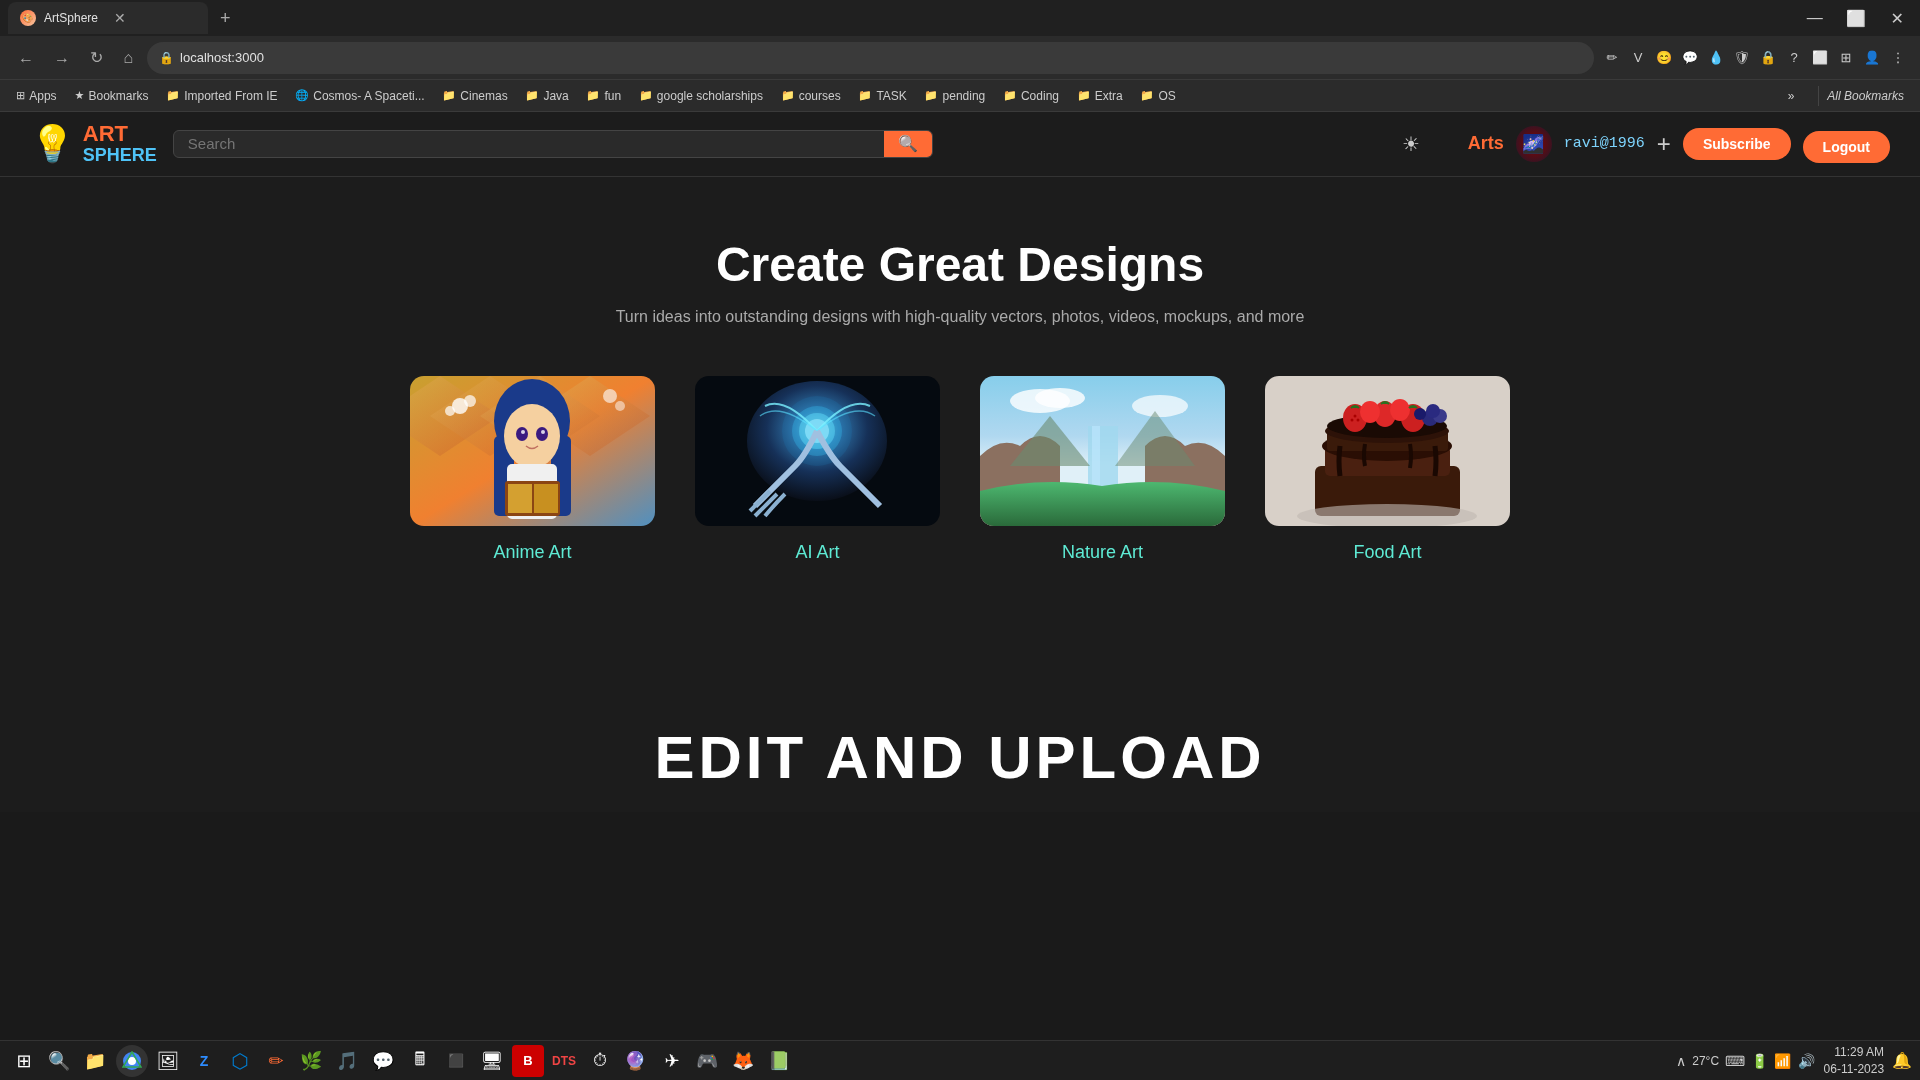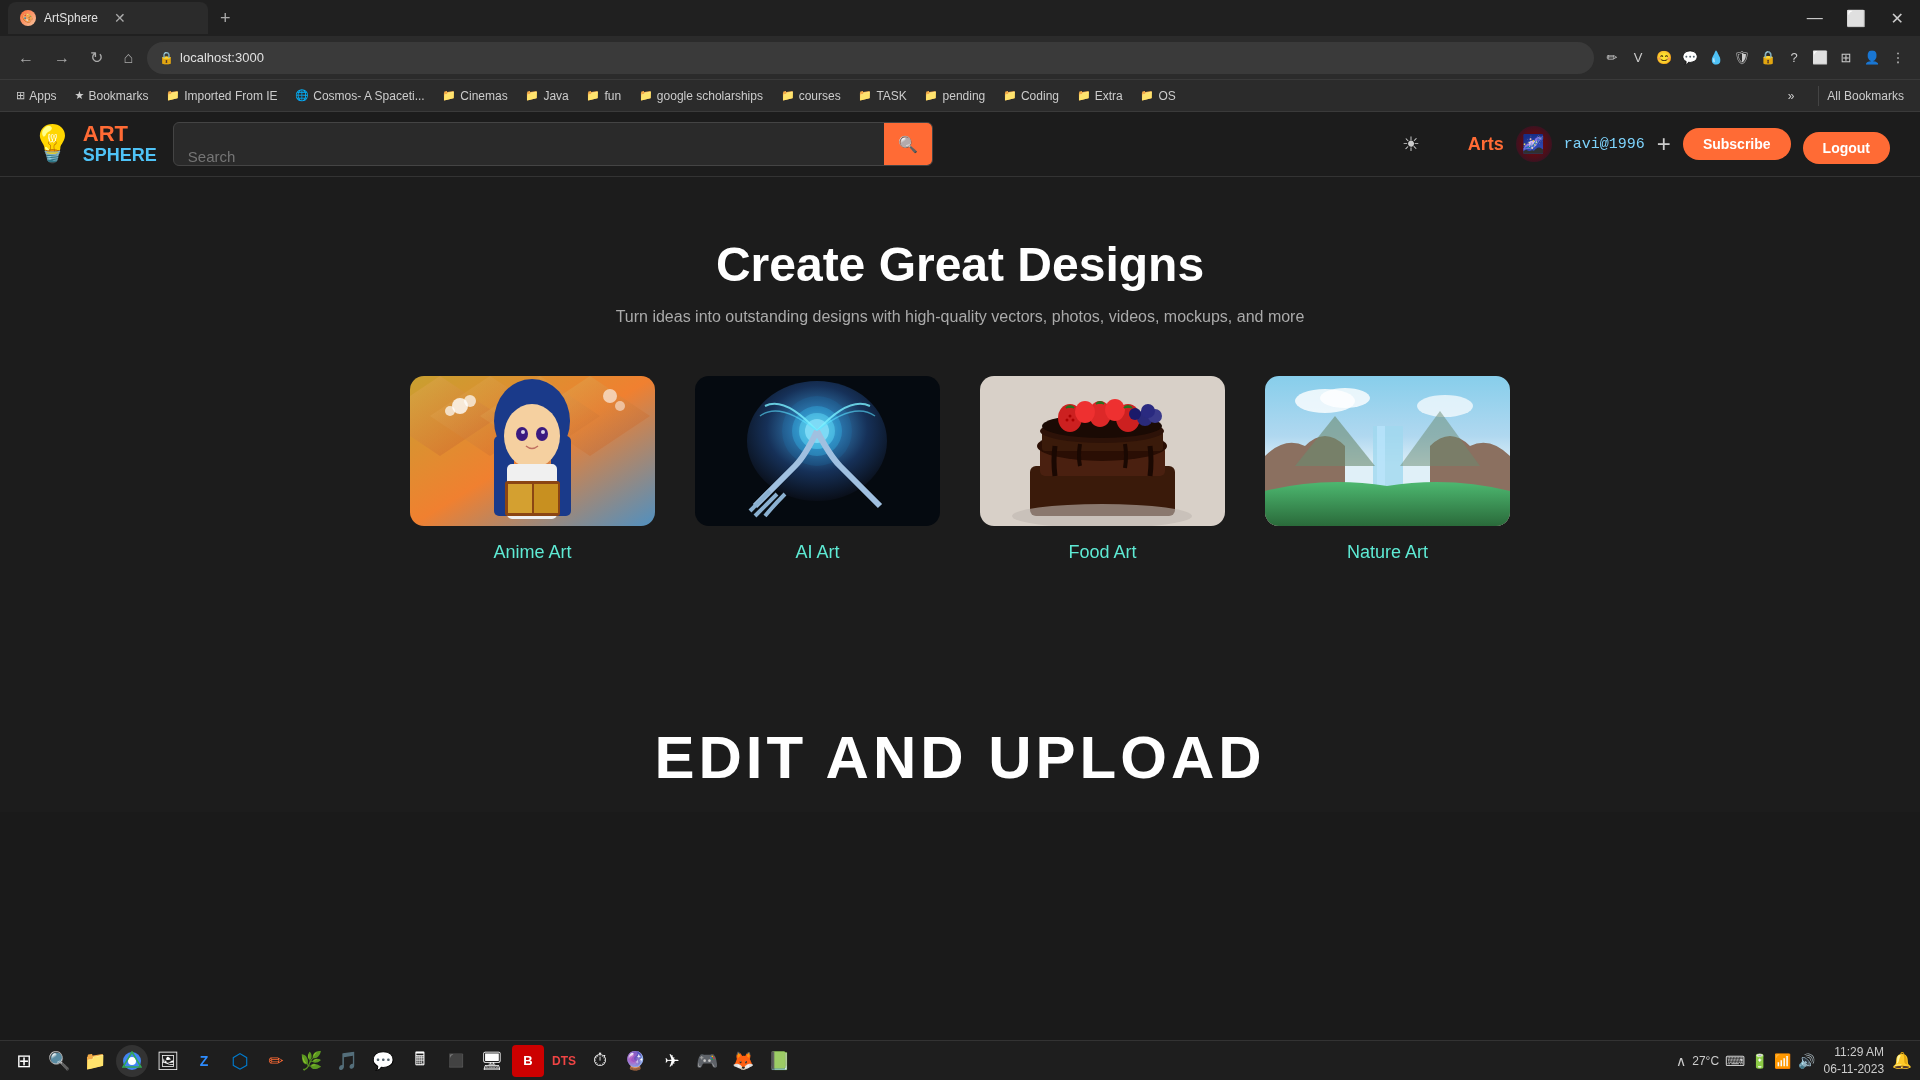--- a/index.html
+++ b/index.html
@@ -46,37 +46,37 @@
       background: #2b2b2b; height: 32px; padding: 0 8px;
       border-bottom: 1px solid #3a3a3a; overflow: hidden;
     }
     .bookmark-item {
       display: flex; align-items: center; gap: 4px;
       padding: 3px 8px; border-radius: 4px; cursor: pointer;
       font-size: 12px; color: #ccc; white-space: nowrap;
     }
     .bookmark-icon { font-size: 11px; }
     .bookmarks-more { margin-left: auto; font-size: 12px; color: #ccc; padding: 3px 6px; cursor: pointer; }
-    .all-bookmarks { font-size: 12px; color: #ccc; padding: 3px 8px; cursor: pointer; white-space: nowrap; border-left: 1px solid #444; margin-left: 16px; }
+    .all-bookmarks { font-size: 12px; color: #ccc; padding: 3px 8px; cursor: pointer; white-space: nowrap; border-left: 1px solid #444; margin-left: 16px; font-style: italic; }
 
     
     .site-header {
       display: flex; align-items: center; gap: 16px;
       background: #1c1c1c; padding: 10px 30px;
       border-bottom: 1px solid #333;
     }
     .logo-area { display: flex; align-items: center; gap: 8px; }
     .logo-icon { font-size: 36px; }
     .logo-text { line-height: 1.1; }
     .logo-art { font-size: 22px; font-weight: bold; color: #ff6b35; }
     .logo-sphere { font-size: 18px; font-weight: bold; color: #4fc3f7; }
     .search-bar {
-      display: flex; align-items: flex-end;
+      display: flex; align-items: center;
       background: #2a2a2a; border: 1px solid #444; border-radius: 6px;
-      flex: 1; max-width: 760px; height: 44px;
+      flex: 1; max-width: 760px; height: 28px;
     }
     .search-input { background: transparent; border: none; outline: none; color: #ccc; font-size: 15px; flex: 1; padding: 0 14px; }
     .search-btn { background: #ff6b35; border: none; border-radius: 0 5px 5px 0; cursor: pointer; color: #fff; padding: 0 14px; height: 100%; font-size: 16px; }
     .header-right { display: flex; align-items: center; gap: 12px; margin-left: auto; }
     .sun-icon { font-size: 20px; color: #ccc; cursor: pointer; }
     .arts-link { font-size: 18px; color: #ff6b35; cursor: pointer; font-weight: bold; margin-left: 36px; }
     .avatar { width: 36px; height: 36px; border-radius: 50%; background: radial-gradient(circle, #8b0000, #1a1a2e); overflow: hidden; display:flex;align-items:center;justify-content:center;font-size:18px; }
     .username { font-size: 15px; color: #7dd3fc; font-family: Liberation Mono, monospace; }
     .add-btn { background: transparent; border: none; color: #ccc; font-size: 24px; cursor: pointer; }
     .subscribe-btn { background: #ff6b35; border: none; border-radius: 20px; color: #fff; padding: 8px 20px; font-size: 14px; cursor: pointer; font-weight: bold; }
@@ -337,73 +337,20 @@
             <path d="M70 140 Q80 128 90 118" stroke="#8ab0d0" stroke-width="4" fill="none"></path>
           </svg>
         </div>
         <span class="art-label">AI Art</span>
       </div>
 
       <div class="art-card">
         <div class="art-image">
           <svg width="245" height="150" viewBox="0 0 245 150">
             <defs>
-              <radialGradient id="cakeBg" cx="50%" cy="60%" r="70%">
-                <stop offset="0%" style="stop-color:#d0c0b0"></stop>
-                <stop offset="100%" style="stop-color:#e8e0d8"></stop>
-              </radialGradient>
-            </defs>
-
-            <rect width="245" height="150" fill="#d8d0c8"></rect>
-
-            <rect x="50" y="90" width="145" height="50" rx="6" fill="#3a1a0a"></rect>
-
-            <rect x="60" y="70" width="125" height="30" rx="5" fill="#4a2010"></rect>
-
-            <ellipse cx="122" cy="70" rx="65" ry="15" fill="#2a0e04"></ellipse>
-
-            <rect x="62" y="55" width="121" height="20" rx="3" fill="#3a1a0a"></rect>
-            <ellipse cx="122" cy="55" rx="62" ry="12" fill="#2d1208"></ellipse>
-
-            <ellipse cx="122" cy="50" rx="60" ry="12" fill="#1a0a04"></ellipse>
-
-            <ellipse cx="90" cy="42" rx="12" ry="14" fill="#cc2020"></ellipse>
-            <ellipse cx="120" cy="38" rx="11" ry="13" fill="#dd2828"></ellipse>
-            <ellipse cx="148" cy="42" rx="12" ry="14" fill="#cc2020"></ellipse>
-            <ellipse cx="105" cy="36" rx="10" ry="11" fill="#ee3030"></ellipse>
-            <ellipse cx="135" cy="34" rx="10" ry="11" fill="#ee3030"></ellipse>
-
-            <circle cx="90" cy="40" r="1.5" fill="#aa0000"></circle>
-            <circle cx="93" cy="44" r="1.5" fill="#aa0000"></circle>
-            <circle cx="87" cy="44" r="1.5" fill="#aa0000"></circle>
-
-            <circle cx="165" cy="42" r="8" fill="#2a2a7a"></circle>
-            <circle cx="175" cy="40" r="7" fill="#3a3a8a"></circle>
-            <circle cx="168" cy="35" r="7" fill="#2a2a80"></circle>
-            <circle cx="155" cy="38" r="6" fill="#1a1a6a"></circle>
-
-            <path d="M86 32 Q90 28 94 32" stroke="#2a7020" stroke-width="2" fill="#2a7020"></path>
-            <path d="M116 28 Q120 24 124 28" stroke="#2a7020" stroke-width="2" fill="#2a7020"></path>
-            <path d="M144 32 Q148 28 152 32" stroke="#2a7020" stroke-width="2" fill="#2a7020"></path>
-
-            <ellipse cx="122" cy="140" rx="90" ry="12" fill="#c0b8b0" opacity="0.6"></ellipse>
-
-            <path d="M75 70 Q73 85 75 100" stroke="#1a0802" stroke-width="5" fill="none"></path>
-            <path d="M100 68 Q98 80 100 90" stroke="#1a0802" stroke-width="4" fill="none"></path>
-            <path d="M145 68 Q147 80 145 92" stroke="#1a0802" stroke-width="4" fill="none"></path>
-            <path d="M170 70 Q172 85 170 100" stroke="#1a0802" stroke-width="5" fill="none"></path>
-          </svg>
-        </div>
-        <span class="art-label">Food Art</span>
-      </div>
-
-      <div class="art-card">
-        <div class="art-image">
-          <svg width="245" height="150" viewBox="0 0 245 150">
-            <defs>
               <linearGradient id="skyGrad" x1="0%" y1="0%" x2="0%" y2="100%">
                 <stop offset="0%" style="stop-color:#87ceeb"></stop>
                 <stop offset="40%" style="stop-color:#b0d8f0"></stop>
                 <stop offset="60%" style="stop-color:#e0f0f8"></stop>
               </linearGradient>
               <linearGradient id="groundGrad" x1="0%" y1="0%" x2="0%" y2="100%">
                 <stop offset="0%" style="stop-color:#4db870"></stop>
                 <stop offset="100%" style="stop-color:#2a6a3a"></stop>
               </linearGradient>
             </defs>
@@ -423,20 +370,73 @@
             <ellipse cx="122" cy="125" rx="50" ry="15" fill="#6ab0d0" opacity="0.7"></ellipse>
             <ellipse cx="122" cy="125" rx="35" ry="10" fill="#80c8e8" opacity="0.5"></ellipse>
 
             <path d="M0 115 Q60 100 122 110 Q184 100 245 115 L245 150 L0 150Z" fill="url(#groundGrad)"></path>
 
             <path d="M30 90 L70 40 L110 90Z" fill="#6a8a70" opacity="0.6"></path>
             <path d="M135 90 L175 35 L215 90Z" fill="#6a8a70" opacity="0.5"></path>
           </svg>
         </div>
         <span class="art-label">Nature Art</span>
+      </div>
+
+      <div class="art-card">
+        <div class="art-image">
+          <svg width="245" height="150" viewBox="0 0 245 150">
+            <defs>
+              <radialGradient id="cakeBg" cx="50%" cy="60%" r="70%">
+                <stop offset="0%" style="stop-color:#d0c0b0"></stop>
+                <stop offset="100%" style="stop-color:#e8e0d8"></stop>
+              </radialGradient>
+            </defs>
+
+            <rect width="245" height="150" fill="#d8d0c8"></rect>
+
+            <rect x="50" y="90" width="145" height="50" rx="6" fill="#3a1a0a"></rect>
+
+            <rect x="60" y="70" width="125" height="30" rx="5" fill="#4a2010"></rect>
+
+            <ellipse cx="122" cy="70" rx="65" ry="15" fill="#2a0e04"></ellipse>
+
+            <rect x="62" y="55" width="121" height="20" rx="3" fill="#3a1a0a"></rect>
+            <ellipse cx="122" cy="55" rx="62" ry="12" fill="#2d1208"></ellipse>
+
+            <ellipse cx="122" cy="50" rx="60" ry="12" fill="#1a0a04"></ellipse>
+
+            <ellipse cx="90" cy="42" rx="12" ry="14" fill="#cc2020"></ellipse>
+            <ellipse cx="120" cy="38" rx="11" ry="13" fill="#dd2828"></ellipse>
+            <ellipse cx="148" cy="42" rx="12" ry="14" fill="#cc2020"></ellipse>
+            <ellipse cx="105" cy="36" rx="10" ry="11" fill="#ee3030"></ellipse>
+            <ellipse cx="135" cy="34" rx="10" ry="11" fill="#ee3030"></ellipse>
+
+            <circle cx="90" cy="40" r="1.5" fill="#aa0000"></circle>
+            <circle cx="93" cy="44" r="1.5" fill="#aa0000"></circle>
+            <circle cx="87" cy="44" r="1.5" fill="#aa0000"></circle>
+
+            <circle cx="165" cy="42" r="8" fill="#2a2a7a"></circle>
+            <circle cx="175" cy="40" r="7" fill="#3a3a8a"></circle>
+            <circle cx="168" cy="35" r="7" fill="#2a2a80"></circle>
+            <circle cx="155" cy="38" r="6" fill="#1a1a6a"></circle>
+
+            <path d="M86 32 Q90 28 94 32" stroke="#2a7020" stroke-width="2" fill="#2a7020"></path>
+            <path d="M116 28 Q120 24 124 28" stroke="#2a7020" stroke-width="2" fill="#2a7020"></path>
+            <path d="M144 32 Q148 28 152 32" stroke="#2a7020" stroke-width="2" fill="#2a7020"></path>
+
+            <ellipse cx="122" cy="140" rx="90" ry="12" fill="#c0b8b0" opacity="0.6"></ellipse>
+
+            <path d="M75 70 Q73 85 75 100" stroke="#1a0802" stroke-width="5" fill="none"></path>
+            <path d="M100 68 Q98 80 100 90" stroke="#1a0802" stroke-width="4" fill="none"></path>
+            <path d="M145 68 Q147 80 145 92" stroke="#1a0802" stroke-width="4" fill="none"></path>
+            <path d="M170 70 Q172 85 170 100" stroke="#1a0802" stroke-width="5" fill="none"></path>
+          </svg>
+        </div>
+        <span class="art-label">Food Art</span>
       </div>
 
     </div>
   </div>
 
   <div class="edit-upload">
     <h2 class="edit-title">EDIT AND UPLOAD</h2>
   </div>
 </div>
 

